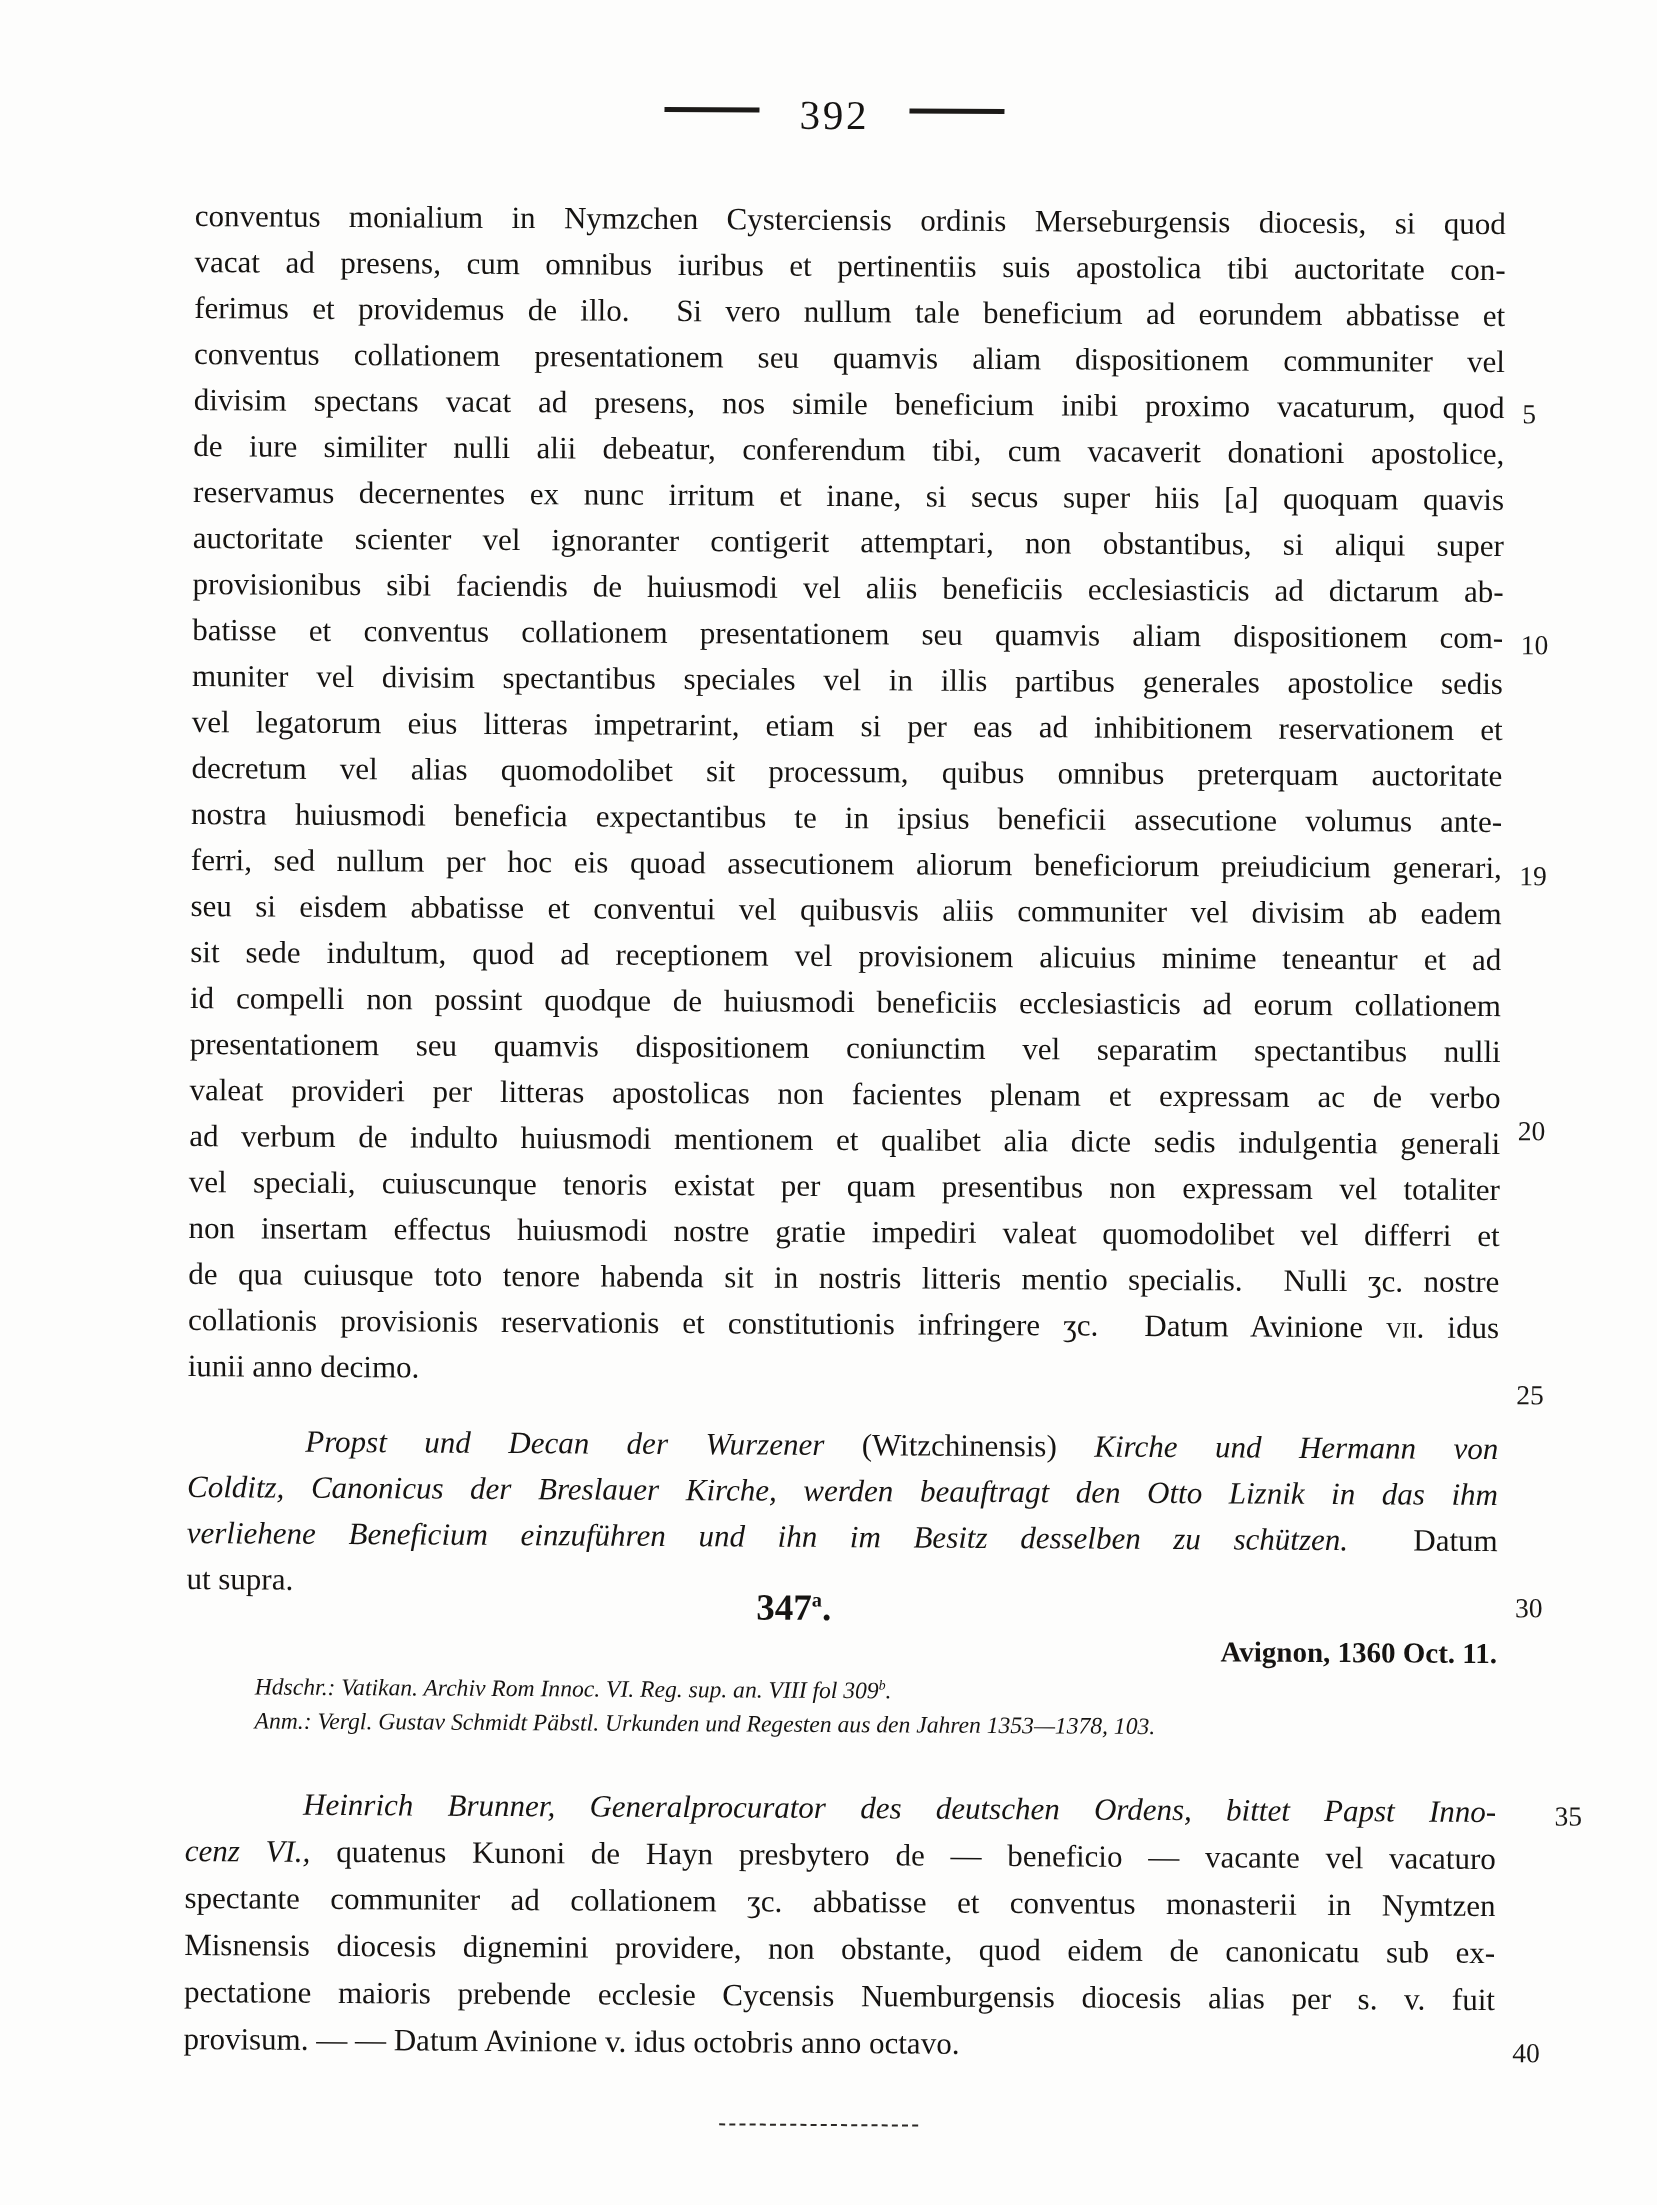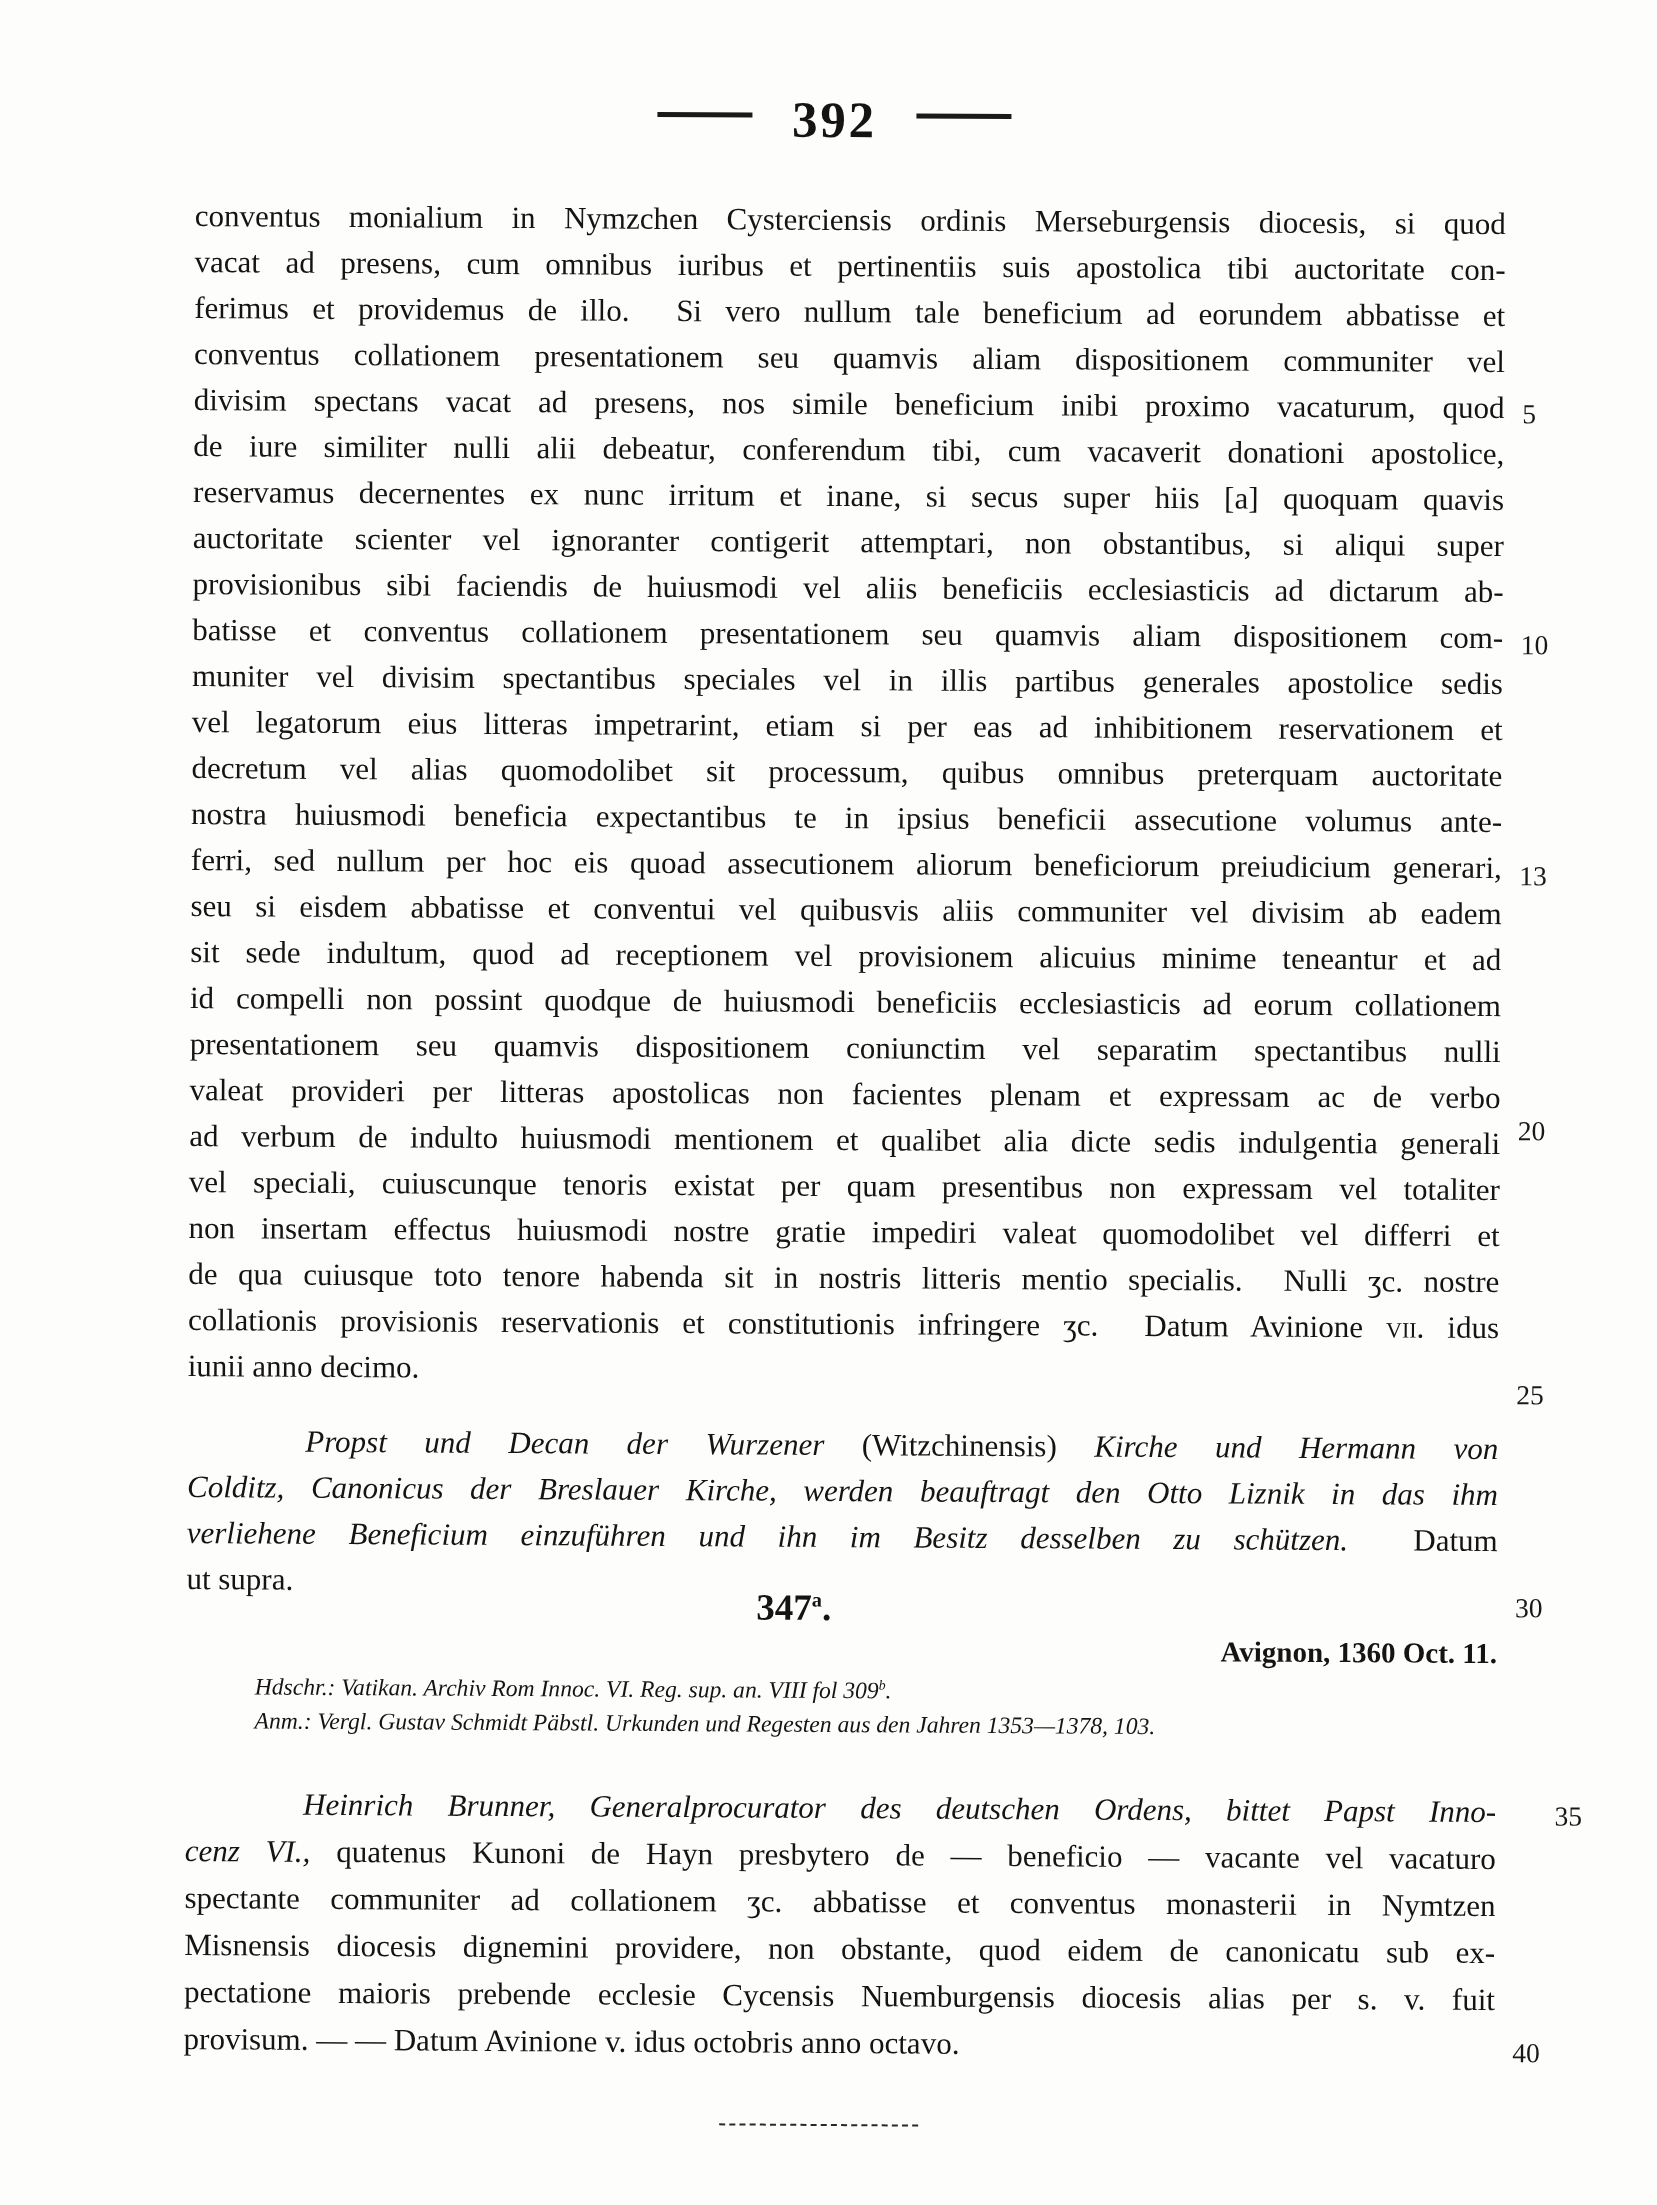--- a/index.html
+++ b/index.html
@@ -12,21 +12,21 @@
   }
   .page { position: relative; width: 1658px; height: 2205px; overflow: hidden; }
   .scan { transform: rotate(0.35deg); transform-origin: 50% 45%; }
 
   
   .pagenum-row { margin-top: 91px; text-align: center; height: 40px; }
   .hrule {
     display: inline-block; width: 95px; height: 5px;
     background: #1c1a18; vertical-align: middle; margin: 0 40px 8.8px 40px;
   }
-  .pagenum { font-size: 51px; font-weight: bold; letter-spacing: 2.7px; vertical-align: middle; }
+  .pagenum { font-size: 41px; font-weight: normal; letter-spacing: 2.7px; vertical-align: middle; }
 
   .content { width: 1311px; margin-left: 190px; }
 
   .para { position: relative; }
   .para.latin { margin-top: 66px; }
   .para.german { margin-top: 29px; }
   .para.petition { margin-top: 43px; }
 
   .tline {
     position: relative;
@@ -103,21 +103,21 @@
           <div class="tline"><span>reservamus decernentes ex nunc irritum et inane, si secus super hiis [a] quoquam quavis</span></div>
           <div class="tline"><span>auctoritate scienter vel ignoranter contigerit attemptari, non obstantibus, si aliqui super</span></div>
           <div class="tline"><span>provisionibus sibi faciendis de huiusmodi vel aliis beneficiis ecclesiasticis ad dictarum ab-</span></div>
           <div class="tline"><span>batisse et conventus collationem presentationem seu quamvis aliam dispositionem com-</span></div>
           <span class="lineno" style="top: 430px; font-family: Liberation Serif, serif;">10</span>
           <div class="tline"><span>muniter vel divisim spectantibus speciales vel in illis partibus generales apostolice sedis</span></div>
           <div class="tline"><span>vel legatorum eius litteras impetrarint, etiam si per eas ad inhibitionem reservationem et</span></div>
           <div class="tline"><span>decretum vel alias quomodolibet sit processum, quibus omnibus preterquam auctoritate</span></div>
           <div class="tline"><span>nostra huiusmodi beneficia expectantibus te in ipsius beneficii assecutione volumus ante-</span></div>
           <div class="tline"><span>ferri, sed nullum per hoc eis quoad assecutionem aliorum beneficiorum preiudicium generari,</span></div>
-          <span class="lineno" style="top: 661px;">13</span>
+          <span class="lineno" style="top: 661px;">19</span>
           <div class="tline"><span>seu si eisdem abbatisse et conventui vel quibusvis aliis communiter vel divisim ab eadem</span></div>
           <div class="tline"><span>sit sede indultum, quod ad receptionem vel provisionem alicuius minime teneantur et ad</span></div>
           <div class="tline"><span>id compelli non possint quodque de huiusmodi beneficiis ecclesiasticis ad eorum collationem</span></div>
           <div class="tline"><span>presentationem seu quamvis dispositionem coniunctim vel separatim spectantibus nulli</span></div>
           <div class="tline"><span>valeat provideri per litteras apostolicas non facientes plenam et expressam ac de verbo</span></div>
           <span class="lineno" style="top: 916px;">20</span>
           <div class="tline"><span>ad verbum de indulto huiusmodi mentionem et qualibet alia dicte sedis indulgentia generali</span></div>
           <div class="tline"><span>vel speciali, cuiuscunque tenoris existat per quam presentibus non expressam vel totaliter</span></div>
           <div class="tline"><span>non insertam effectus huiusmodi nostre gratie impediri valeat quomodolibet vel differri et</span></div>
           <div class="tline"><span>de qua cuiusque toto tenore habenda sit in nostris litteris mentio specialis.&nbsp; Nulli ʒc. nostre</span></div>

